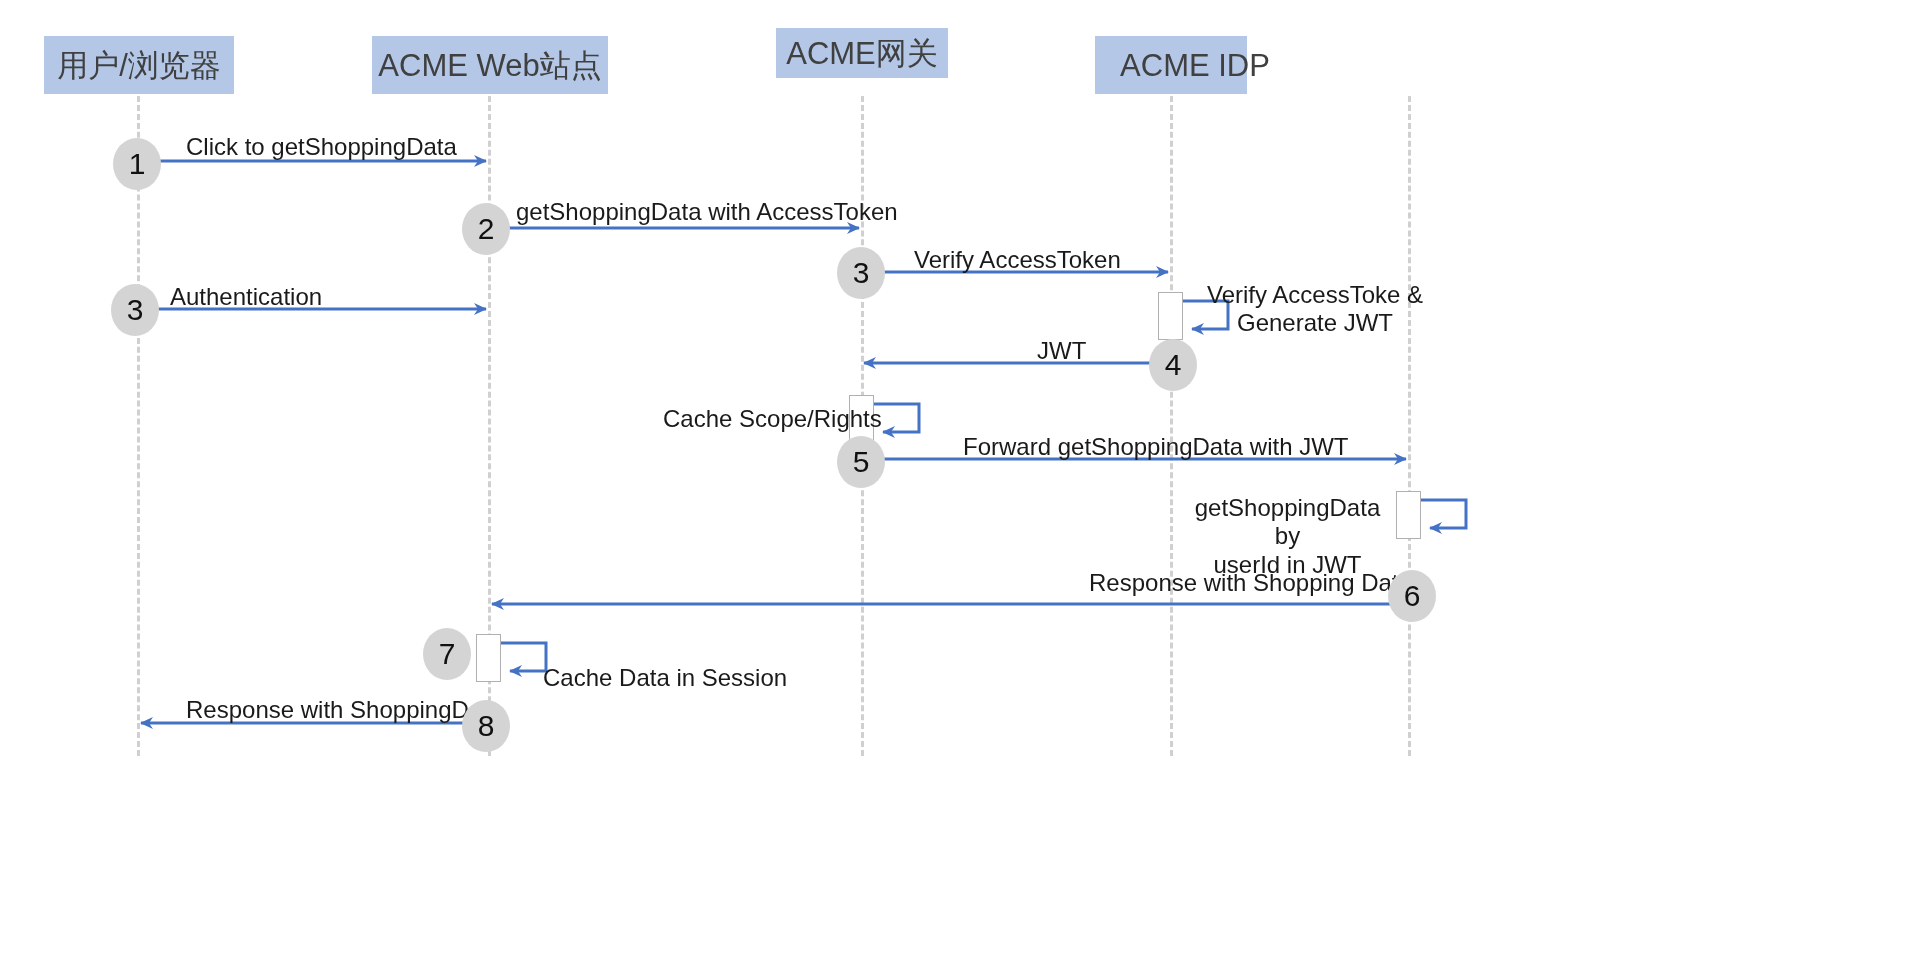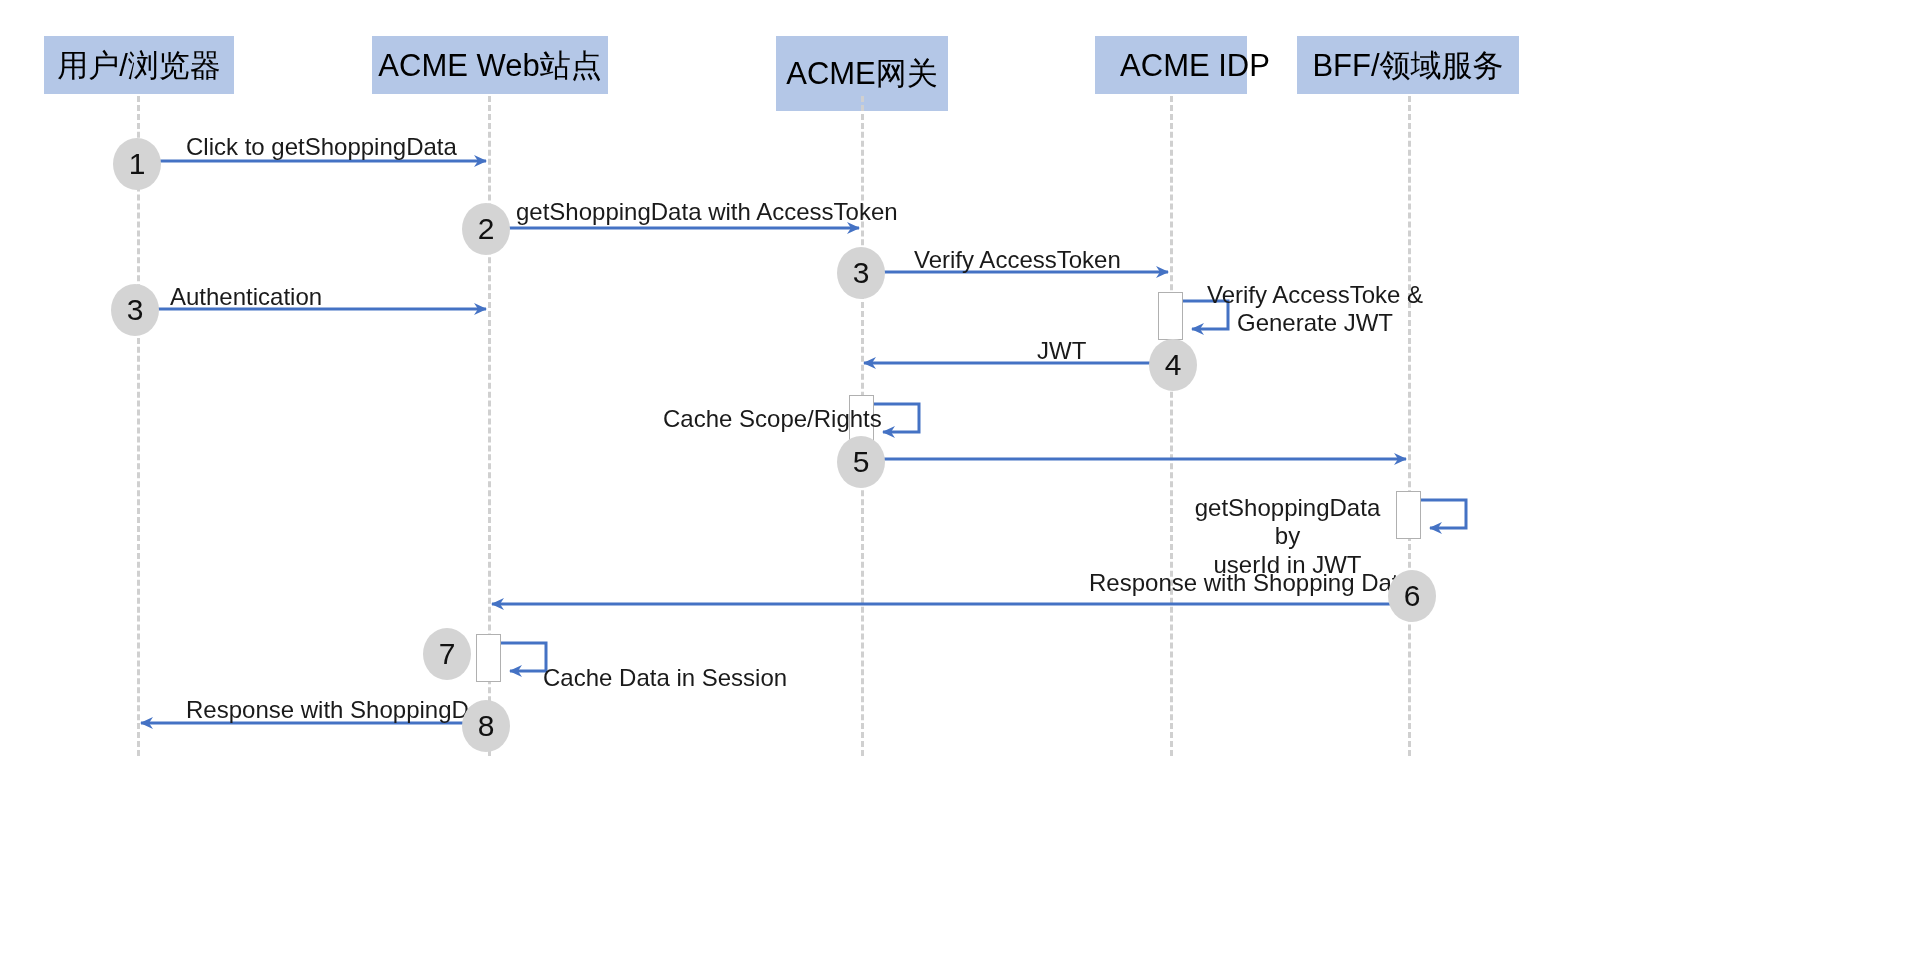--- a/index.html
+++ b/index.html
@@ -18,21 +18,21 @@
     background: #ffffff;
     overflow: hidden;
   }
   .lifeline-header {
     position: absolute;
     background: #b4c7e7;
     border: 1px solid #b4c7e7;
     display: flex;
     align-items: center;
     justify-content: center;
-    color: #000000;
+    color: #404040;
     font-size: 31px;
     line-height: 1;
     white-space: nowrap;
     box-sizing: border-box;
   }
   .lifeline-line {
     position: absolute;
     width: 0;
     border-left: 3px dashed #d0d0d0;
   }
@@ -78,28 +78,25 @@
 <body>
 
 <div id="canvas">
 
   <div class="lifeline-header" style="left:44px; top:36px; width:190px; height:58px;">
     <span>用户/浏览器</span>
   </div>
   <div class="lifeline-header" style="left:372px; top:36px; width:236px; height:58px;">
     <span>ACME Web站点</span>
   </div>
-  <div class="lifeline-header" style="left:776px; top:36px; width:172px; height:75px;">
+  <div class="lifeline-header" style="left:776px; top:28px; width:172px; height:50px;">
     <span>ACME网关</span>
   </div>
   <div class="lifeline-header" style="left:1095px; top:36px; width:152px; height:58px;padding-left:48px;">
     <span>ACME IDP</span>
-  </div>
-  <div class="lifeline-header" style="left:1297px; top:36px; width:222px; height:58px;">
-    <span>BFF/领域服务</span>
   </div>
 
   <div class="lifeline-line" style="left:137px;  top:96px; height:660px;"></div>
   <div class="lifeline-line" style="left:488px;  top:96px; height:660px;"></div>
   <div class="lifeline-line" style="left:861px;  top:96px; height:660px;"></div>
   <div class="lifeline-line" style="left:1170px; top:96px; height:660px;"></div>
   <div class="lifeline-line" style="left:1408px; top:96px; height:660px;"></div>
 
   <div class="activation" style="left:1158px; top:292px; width:25px; height:48px;"></div>
   <div class="activation" style="left:849px;  top:395px; width:25px; height:48px;"></div>
@@ -140,20 +137,21 @@
     <path d="M501,643 L546,643 L546,671 L510,671" fill="none" stroke="#4472c4" stroke-width="3" marker-end="url(#ah)"></path>
 
     <line x1="478" y1="723" x2="141" y2="723" stroke="#4472c4" stroke-width="3" marker-end="url(#ah)"></line>
   </svg>
 
   <div class="msg-label" style="left:186px; top:133px;">Click to getShoppingData</div>
   <div class="msg-label" style="left:516px; top:198px;">getShoppingData with AccessToken</div>
   <div class="msg-label" style="left:914px; top:246px;">Verify AccessToken</div>
   <div class="msg-label" style="left:170px; top:283px;">Authentication</div>
   <div class="msg-label" style="left:1037px; top:337px;">JWT</div>
+  <div class="msg-label" style="left:963px; top:433px;">Forward getShoppingData with JWT</div>
   <div class="msg-label" style="left:1089px; top:569px;">Response with Shopping Data</div>
   <div class="msg-label" style="left:186px; top:696px;">Response with ShoppingData</div>
 
   <div class="msg-label two-line" style="left:1200px; top:281px; width:230px;">
     <div>Verify AccessToke &amp;</div>
     <div>Generate JWT</div>
   </div>
   <div class="msg-label" style="left:663px; top:405px;">Cache Scope/Rights</div>
   <div class="msg-label two-line" style="left:1180px; top:494px; width:215px;">
     <div>getShoppingData by</div>

